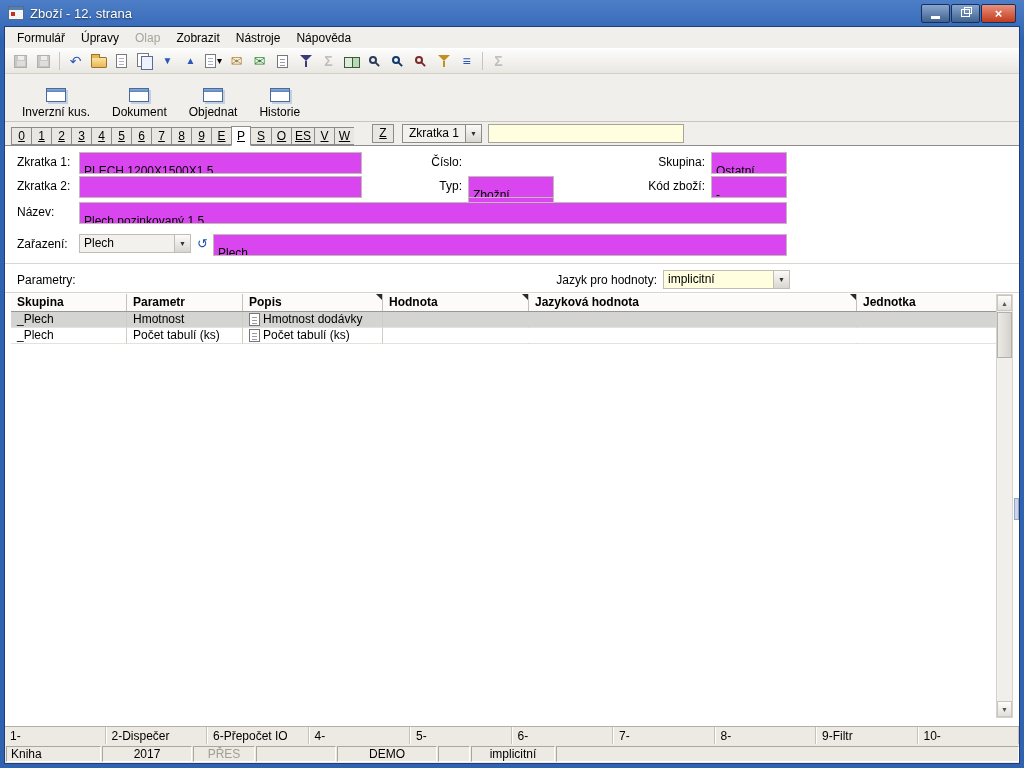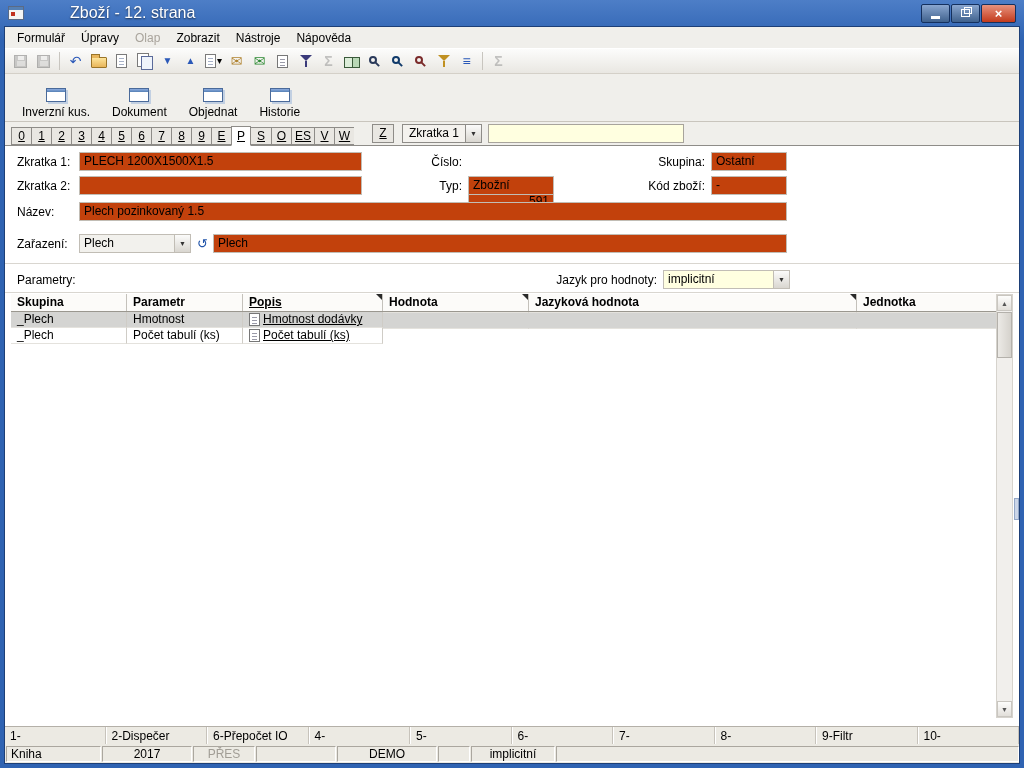--- a/index.html
+++ b/index.html
@@ -1,21 +1,21 @@
 <!DOCTYPE html>
 <html><head>
 <meta charset="utf-8">
 <style>
   * { margin:0; padding:0; box-sizing:border-box; }
   html,body { width:1024px; height:768px; overflow:hidden; font-family:"Liberation Sans", sans-serif; font-size:12px; color:#000; }
   .window { width:1024px; height:768px; background:linear-gradient(180deg,#4d7ec7 0,#2f63b2 40px,#2f63b2 100%); padding:0 4px 4px 4px; display:flex; flex-direction:column; position:relative; }
 
   
   .titlebar { height:26px; display:flex; align-items:center; gap:6px; padding:0 4px; color:#fff; }
-  .title-text { font-size:16px; text-shadow:0 1px 2px rgba(0,0,0,.6);margin-left:40px; }
+  .title-text { font-size:13px; text-shadow:0 1px 2px rgba(0,0,0,.6); }
   .app-icon { width:16px; height:14px; background:#f4f4f4; border:1px solid #5a6a85; position:relative; }
   .app-icon::before { content:""; position:absolute; left:0; right:0; top:0; height:3px; background:#5580b4; }
   .app-icon::after { content:""; position:absolute; left:2px; top:5px; width:4px; height:4px; background:#c03020; }
   .winbtns { margin-left:auto; display:flex; gap:1px; }
   .wbtn { width:29px; height:19px; border:1px solid #14305e; border-radius:2px; background:linear-gradient(#8aa6cf,#3f618d); display:flex; align-items:center; justify-content:center; color:#fff; }
   .wbtn.close { width:35px; background:linear-gradient(#e8927d,#c23a1c); font-weight:bold; }
   .glyph-min { width:9px; height:3px; background:#fff; margin-top:8px; }
   .glyph-restore { width:9px; height:8px; border:1px solid #fff; position:relative; background:transparent; }
   .glyph-restore::after { content:""; position:absolute; right:-3px; top:-3px; width:6px; height:5px; border:1px solid #fff; }
   .glyph-close { font-size:13px; line-height:1; }
@@ -77,39 +77,39 @@
   .zbtn { min-width:22px; height:19px; line-height:17px; text-align:center; border:1px solid #8e8c88; background:#e9e7e2; margin:0 8px 2px 18px; text-decoration:underline; }
   .combo { display:flex; align-items:stretch; border:1px solid #8e8c88; background:#f4f2ee; height:19px; margin-bottom:2px; }
   .combo .ctxt { padding:0 6px; line-height:17px; white-space:nowrap; }
   .combo .dd { width:16px; border-left:1px solid #8e8c88; background:linear-gradient(#fbfbfa,#d9d6d0); display:flex; align-items:center; justify-content:center; font-size:7px; color:#333; }
   .search-input { width:196px; height:19px; margin:0 0 2px 6px; background:#ffffe0; border:1px solid #a8a49c; padding:0 4px; font:12px "Liberation Sans",sans-serif; }
 
   
   .formarea { flex:1; background:#fff; position:relative; overflow:hidden; }
   .f-label { position:absolute; white-space:nowrap; }
   .f-label.r { text-align:right; }
-  .f-field { position:absolute; height:19px; background:#c2410c; border:1px solid #c1bdb5; line-height:17px; padding:0 4px; overflow:hidden; white-space:nowrap; }
+  .f-field { position:absolute; height:19px; background:#d946ef; border:1px solid #c1bdb5; line-height:17px; padding:10px 4px; overflow:hidden; white-space:nowrap; }
   .f-field.num { text-align:right; }
   .f-combo { position:absolute; height:19px; display:flex; align-items:stretch; background:#f2f1ed; border:1px solid #c1bdb5; }
   .f-combo .ctxt { flex:1; line-height:17px; padding:0 4px; overflow:hidden; }
   .f-combo .dd { width:16px; border-left:1px solid #c1bdb5; background:linear-gradient(#fbfbfa,#d9d6d0); display:flex; align-items:center; justify-content:center; font-size:7px; color:#333; }
   .f-combo.yellow { background:#ffffe0; }
   .tree-refresh { position:absolute; font-size:13px; color:#2255aa; }
   .divider { position:absolute; left:0; right:0; height:1px; background:#d9d6d0; }
 
   
   .tablewrap { position:absolute; left:6px; right:6px; top:148px; bottom:8px; }
   .grid { position:absolute; left:0; top:0; right:17px; bottom:0; overflow:hidden; background:#fff; }
   .thead { display:flex; height:18px; background:#fcfbf9; border-bottom:1px solid #9a978f; }
   .th { font-weight:bold; padding:1px 4px 0 6px; border-right:1px solid #c4c1bb; position:relative; white-space:nowrap; overflow:hidden; }
   .corner { position:absolute; top:0; right:0; width:0; height:0; border-left:6px solid transparent; border-top:6px solid #2a2a2a; }
-  .tr { display:flex; height:16px; align-items:flex-start; }
+  .tr { display:flex; height:16px; align-items:flex-end; }
   .tr.selected { background:#d4d4d2; }
   .td { line-height:15px; padding:0 4px 0 6px; border-right:1px solid #cfccc6; border-bottom:1px solid #e4e2dd; white-space:nowrap; overflow:hidden; display:flex; align-items:center; gap:3px; }
-  .c0 { width:116px; } .c1 { width:116px; } .c2 { width:140px;text-decoration:underline; } .c3 { width:146px; } .c4 { width:328px; } .c5 { flex:1; }
+  .c0 { width:116px; } .c1 { width:116px; } .c2 { width:140px; } .c3 { width:146px; } .c4 { width:328px; } .c5 { flex:1; }
   .vscroll { position:absolute; top:0; right:0; bottom:0; width:17px; background:#f1efec; border:1px solid #d6d3cd; }
   .sbtn { position:absolute; left:0; right:0; height:16px; display:flex; align-items:center; justify-content:center; font-size:7px; color:#555; background:linear-gradient(#fdfdfc,#e2dfda); border:1px solid #c9c6c0; }
   .sbtn.up { top:0; } .sbtn.down { bottom:0; }
   .sthumb { position:absolute; top:17px; left:0; right:0; height:46px; background:linear-gradient(90deg,#eceae6,#d5d2cc); border:1px solid #b4b1ab; }
   .panel-thumb { position:absolute; right:0; top:352px; width:5px; height:22px; background:#ccd6e8; border:1px solid #93a7c8; }
 
   
   .fnbar { height:18px; display:flex; background:#eceae3; border-top:1px solid #b4b0a8; }
   .fn-cell { flex:1; padding:2px 0 0 5px; border-left:1px solid #fff; border-right:1px solid #c7c3bb; white-space:nowrap; overflow:hidden; }
   .fn-cell:first-child { border-left:none; }

